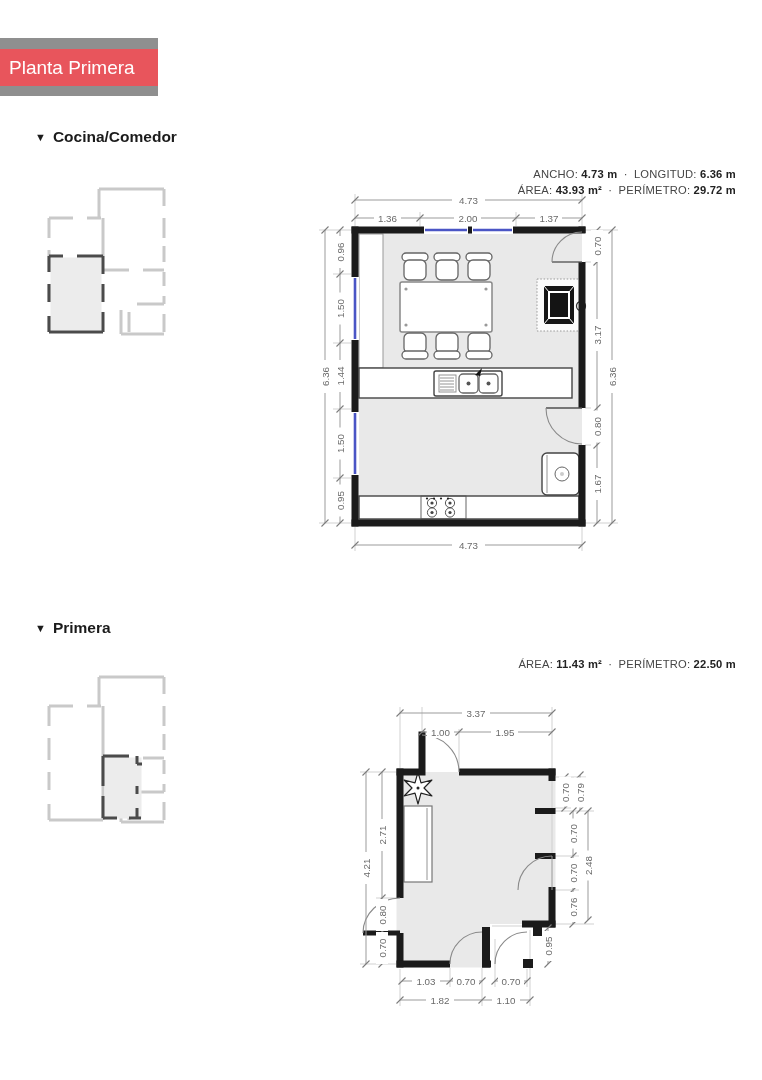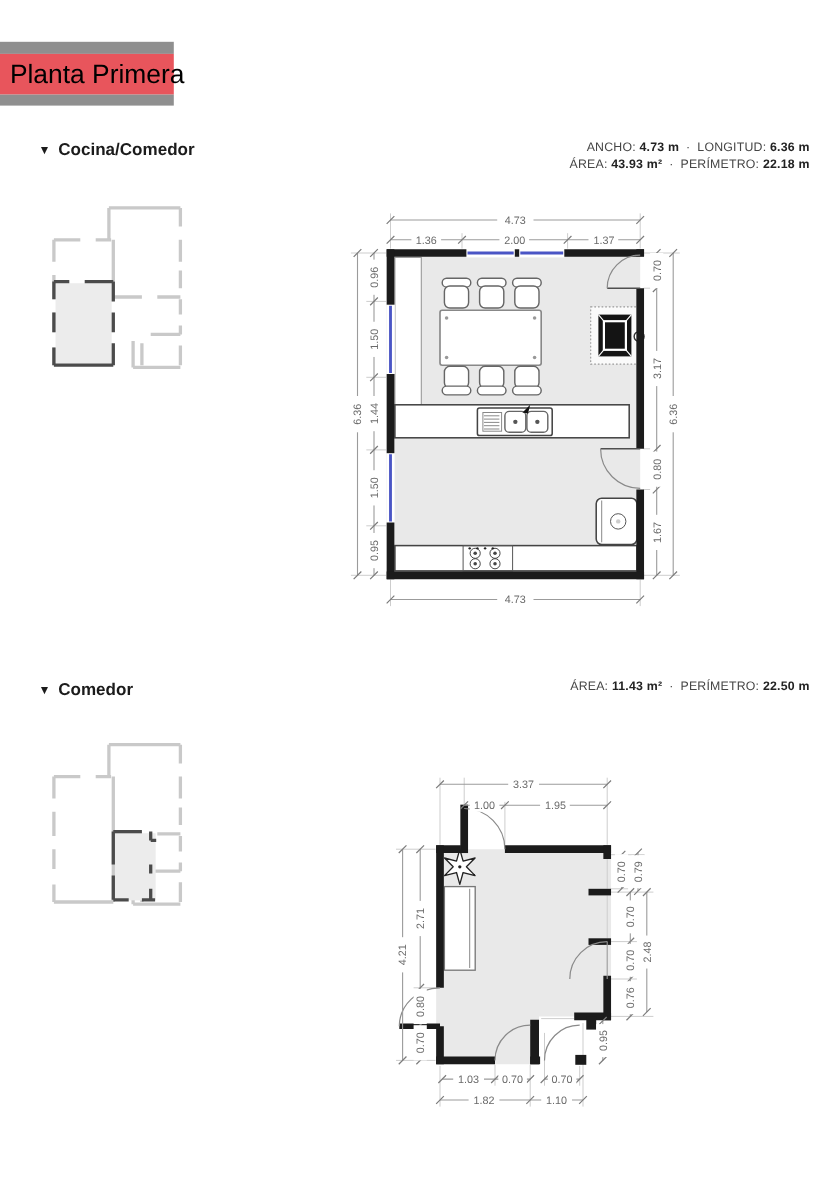--- a/index.html
+++ b/index.html
@@ -2,29 +2,29 @@
 <html><head>
 <meta charset="utf-8">
 <style>
   html,body{margin:0;padding:0;background:#fff;}
   .page{position:relative;width:762px;height:1080px;background:#fff;overflow:hidden;
         font-family:"Liberation Sans",sans-serif;}
   
   .banner{position:absolute;left:0;top:38px;width:158px;}
   .banner .edge{height:11px;background:#8f8f8f;}
   .banner .edge.b{height:10px;}
-  .banner .face{height:37px;background:#e8555c;color:#000000;font-size:24px;line-height:37px;
-                padding-left:9px;white-space:nowrap;text-align:right;}
+  .banner .face{height:37px;background:#e8555c;color:#ffffff;font-size:19px;line-height:37px;
+                padding-left:9px;white-space:nowrap;}
   
   .sec-title{position:absolute;left:35px;font-size:15.5px;font-weight:bold;color:#1b1b1b;
              white-space:nowrap;cursor:default;}
   .sec-title .tri{font-size:11px;margin-right:7px;vertical-align:1px;}
   
   .stats{position:absolute;right:26px;text-align:right;font-size:11.2px;line-height:15.5px;
-         color:#454545;letter-spacing:.2px;white-space:nowrap;}
+         color:#454545;letter-spacing:.2px;white-space:nowrap;margin-top:40px;}
   .stats b{color:#222;}
   .stats .sep{margin:0 3px;}
   
   .thumb1{position:absolute;left:33px;top:180px;}
   .plan1{position:absolute;left:318px;top:185px;}
   .thumb2{position:absolute;left:33px;top:668px;}
   .plan2{position:absolute;left:330px;top:685px;}
   
   .roomfill{fill:#e9e9e9;stroke:none;}
   .wall{stroke:#1b1b1b;stroke-width:7;fill:none;stroke-linecap:butt;}
@@ -67,21 +67,21 @@
       <b>4.73 m</b>
       <span class="sep">·</span>
       <span>LONGITUD:</span>
       <b>6.36 m</b>
     </div>
     <div>
       <span>ÁREA:</span>
       <b>43.93 m²</b>
       <span class="sep">·</span>
       <span>PERÍMETRO:</span>
-      <b>22.18 m</b>
+      <b>29.72 m</b>
     </div>
   </div>
 
   <svg class="thumb1" width="140" height="170" viewBox="0 0 140 170">
     <path class="tbase" d="M66,9 H131 M131,9 V26 M131,38 V58 M131,66 V82 M131,92 V106 M131,116 V124 M131,134 V152 M66,9 V38 M16,38 H40 M54,38 H68 M16,38 V58 M16,70 V92 M16,104 V122 M16,136 V152 M88,154 H131 M88,130 V154 M70,38 V76 M70,90 H96 M110,90 H131 M104,124 H131 M96,132 V152"></path>
     <rect class="tfill" x="17.5" y="77.5" width="51" height="73"></rect>
     <path class="tdark" d="M16,76 H30 M44,76 H70 M70,76 V94 M70,104 V122 M70,132 V152 M16,152 H70 M16,76 V92 M16,104 V122 M16,136 V152"></path>
   </svg>
 
   <svg class="plan1" width="310" height="380" viewBox="0 0 310 380">
@@ -228,21 +228,21 @@
       <text class="dt" x="294" y="195" text-anchor="middle" transform="rotate(-90 294 191.5)">6.36</text>
 
       <path class="dl" d="M37,360 H264"></path>
         <path class="tick" d="M33.5,363.5 L40.5,356.5 M260.5,363.5 L267.5,356.5"></path>
       <rect class="lbg" x="134" y="354" width="33" height="12"></rect>
       <text class="dt" x="150.5" y="363.5" text-anchor="middle">4.73</text>
     </g>
   </svg>
 
   <div class="sec-title" style="top:619px">
-    <span class="tri">▼</span><span>Comedor</span>
+    <span class="tri">▼</span><span>Primera</span>
   </div>
   <div class="stats" style="top:617px">
     <div>
       <span>ÁREA:</span>
       <b>11.43 m²</b>
       <span class="sep">·</span>
       <span>PERÍMETRO:</span>
       <b>22.50 m</b>
     </div>
   </div>

